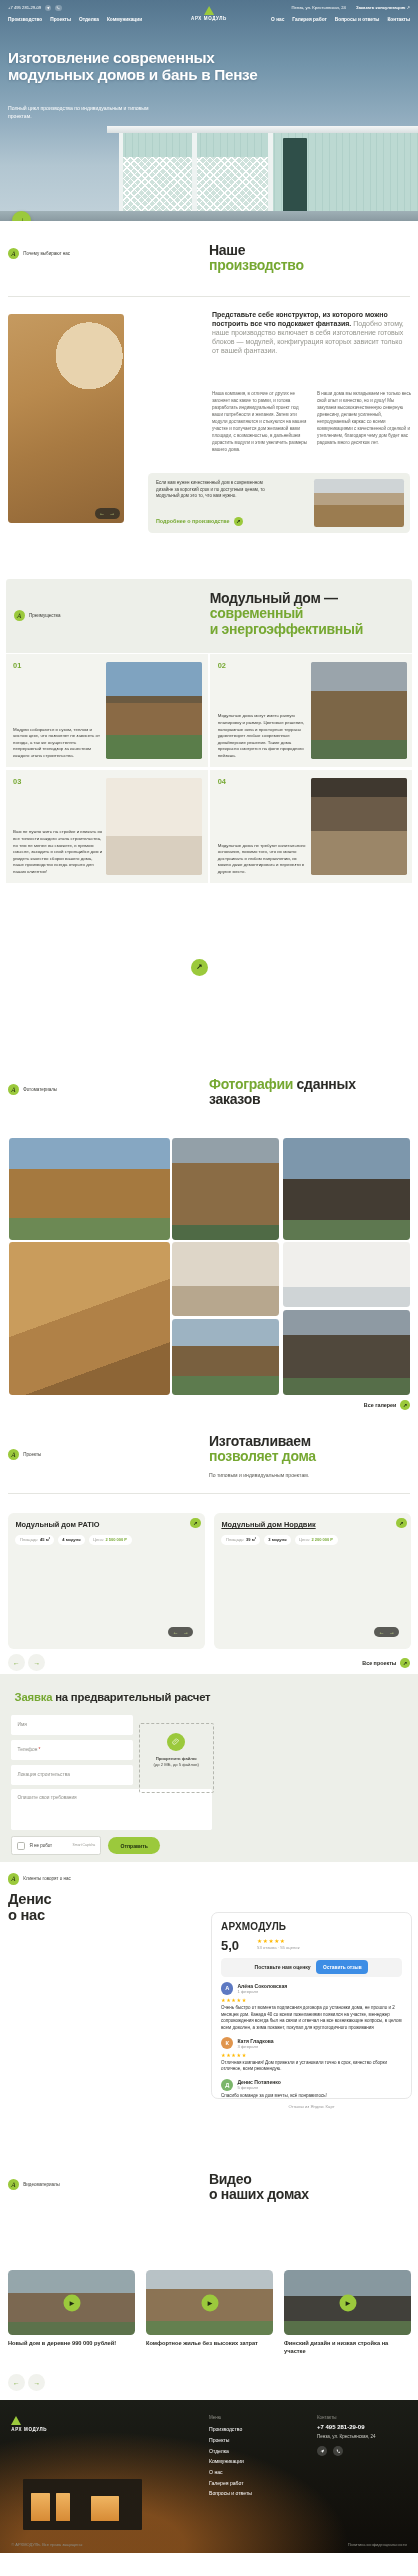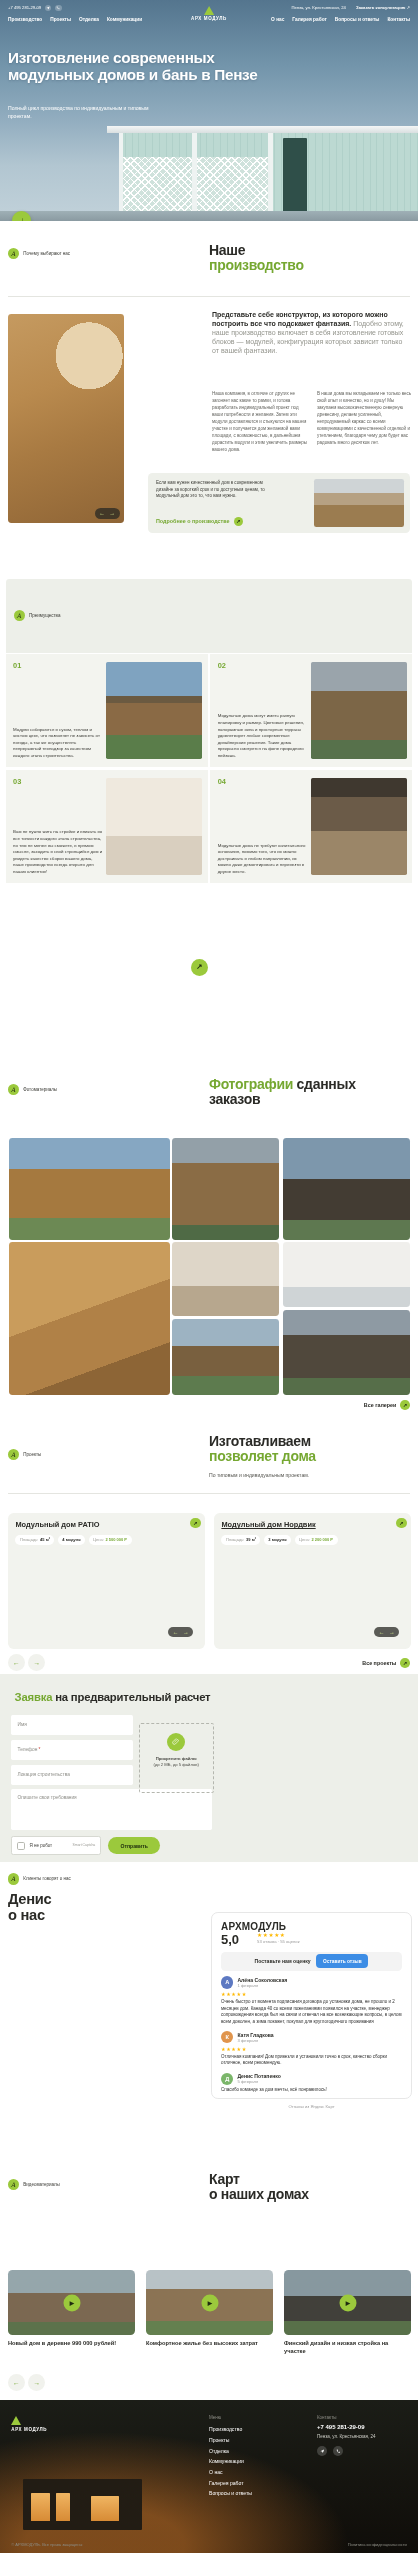--- a/index.html
+++ b/index.html
@@ -115,21 +115,21 @@
   .captcha{background:#fff;border:0.6px solid #d7d9d2;border-radius:2.3px;height:19px;width:90px;display:flex;align-items:center;gap:4px;padding:0 5.1px}
   .cbx{width:8px;height:8px;border:0.8px solid #b7b9b1;border-radius:1.7px}
   .cap-t{font-size:4.5px;color:#3c3c37}
   .cap-b{font-size:3.4px;color:#9a9a94;margin-left:auto;text-align:right;line-height:1.3}
   .submit{background:var(--accent);border:none;border-radius:9px;height:17px;padding:0 12.4px;font-size:5.1px;font-weight:bold;color:#20300e;cursor:pointer}
   
   .sec-reviews{height:286px;background:#fff}
   .rev-title{position:absolute;left:8px;top:29px;font-size:14.7px;font-weight:bold;line-height:1.1;letter-spacing:-0.3px}
   .rwidget{position:absolute;left:211px;top:50px;width:201px;height:187px;border:0.6px solid #e7e7e7;border-radius:6.8px;padding:8px 9px;overflow:hidden}
   .rw-name{font-size:10px;font-weight:bold;letter-spacing:0.2px}
-  .rw-rate{display:flex;align-items:flex-start;gap:18px;margin-top:0}
+  .rw-rate{display:flex;align-items:flex-start;gap:18px;margin-top:6px}
   .rw-num{font-size:13px;font-weight:bold}
   .stars{color:#ffb800;font-size:5.7px;letter-spacing:0.6px}
   .rw-meta{font-size:4.2px;color:#9b9b9b;margin-top:1.1px}
   .rw-bar{background:#f3f3f3;border-radius:4.5px;height:19px;display:flex;align-items:center;justify-content:center;gap:5.7px;margin-top:4.5px}
   .rw-bar .p{font-size:5.1px;font-weight:bold}
   .rw-btn{background:#3d8de5;color:#fff;border:none;border-radius:4px;height:13.6px;padding:0 6.8px;font-size:4.8px;font-weight:bold;cursor:pointer}
   .ritem{margin-top:5.7px}
   .rhead{display:flex;align-items:center;gap:4px}
   .rava{width:12.4px;height:12.4px;border-radius:50%;display:flex;align-items:center;justify-content:center;font-size:5.7px;font-weight:bold;color:#fff}
   .rnm{font-size:5.1px;font-weight:bold}
@@ -246,20 +246,25 @@
     <div class="phw"></div>
   </div>
 </div>
 
 <div class="sec sec-forest">
   <div class="adv-head">
     <div class="badge" style="left:8px;top:31px">
       <span class="bc">А</span>
       <span class="bl">Преимущества</span>
     </div>
+    <div class="abs h2" style="left:204px;top:12.4px">
+      <span class="d">Модульный дом —</span><br>
+      <span class="g">современный</span><br>
+      <span class="g">и энергоэффективный</span>
+    </div>
   </div>
   <div class="adv-grid">
     <div class="adv-card" style="left:0;top:0">
       <div class="adv-num">01</div>
       <div class="adv-txt">Модули собираются в сухом, теплом и чистом цехе, что позволяет не зависеть от погоды, а так же осуществлять непрерывный технадзор за качеством каждого этапа строительства.</div>
       <div class="adv-ph ph1"></div>
     </div>
     <div class="adv-card" style="right:0;top:0">
       <div class="adv-num">02</div>
       <div class="adv-txt">Модульные дома могут иметь разную планировку и размер. Цветовые решения, панорамные окна и просторные террасы удовлетворят любые современные дизайнерские решения. Такие дома прекрасно смотрятся на фоне природного пейзажа.</div>
@@ -487,21 +492,21 @@
   </div>
   <div class="rsource">Отзывы из Яндекс Карт</div>
 </div>
 
 <div class="sec sec-videos">
   <div class="badge" style="left:8px;top:31px">
     <span class="bc">А</span>
     <span class="bl">Видеоматериалы</span>
   </div>
   <div class="abs h2" style="left:209px;top:24px">
-    <span class="d">Карт</span><br>
+    <span class="d">Видео</span><br>
     <span class="d">о наших домах</span>
   </div>
   <div class="vcard" style="left:8px">
     <div class="vthumb v1">
       <span class="circ play">▶</span>
     </div>
     <div class="vtitle">Новый дом в деревне 990 000 рублей!</div>
   </div>
   <div class="vcard" style="left:146px">
     <div class="vthumb v2">

